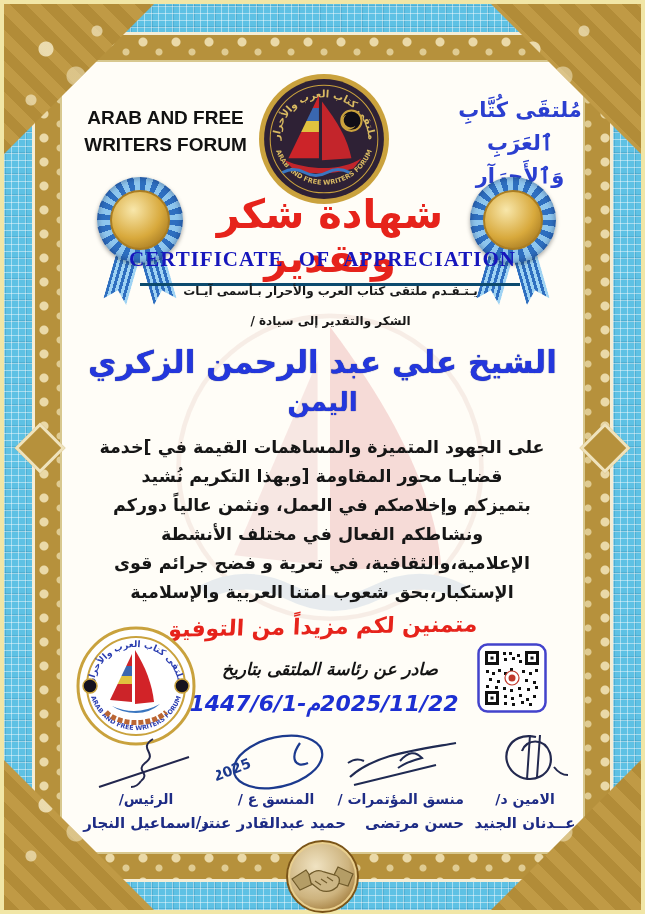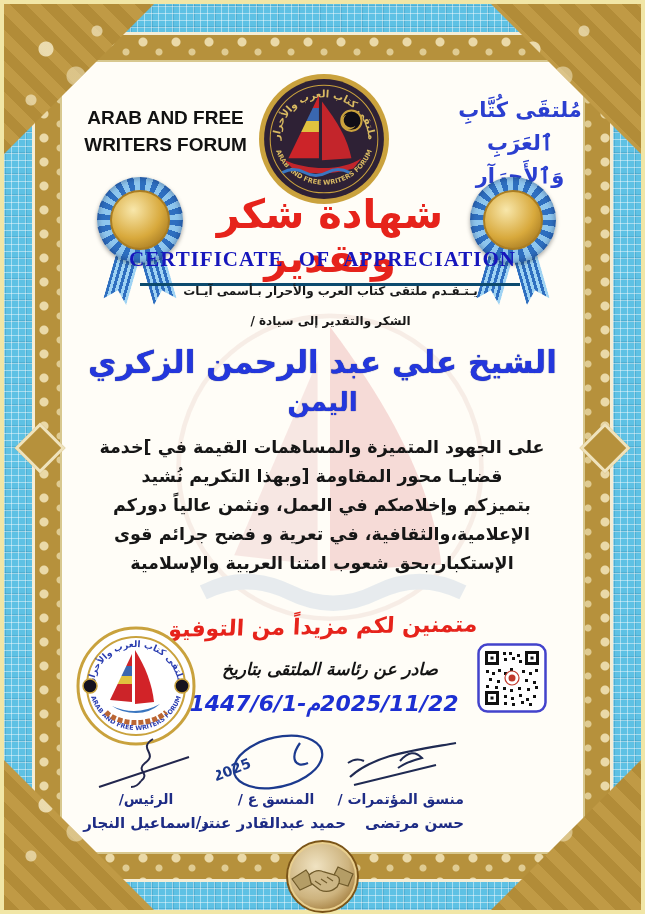--- a/index.html
+++ b/index.html
@@ -169,20 +169,21 @@
   <div class="abs intro l1">يـتـقـدم ملتقى كتاب العرب والأحرار بـأسمى آيـات</div>
   <div class="abs intro l2">الشكر والتقدير إلى سيادة /</div>
 
   <div class="abs recipient-name">الشيخ علي عبد الرحمن الزكري</div>
   <div class="abs recipient-country">اليمن</div>
 
   <div class="abs body-text">
     <div>على الجهود المتميزة والمساهمات القيمة في ]خدمة</div>
     <div>قضايـا محور المقاومة [وبهذا التكريم نُشيد</div>
     <div>بتميزكم وإخلاصكم في العمل، ونثمن عالياً دوركم</div>
+    <div>ونشاطكم الفعال في مختلف الأنشطة</div>
     <div>الإعلامية،والثقافية، في تعرية و فضح جرائم  قوى</div>
     <div>الإستكبار،بحق شعوب امتنا العربية والإسلامية</div>
   </div>
 
   <div class="abs wish">متمنين لكم مزيداً من التوفيق</div>
   <div class="abs issued">صادر عن رئاسة الملتقى بتاريخ</div>
   <div class="abs date-line">2025/11/22م-1447/6/1هـ</div>
 
   <svg class="abs logo-bottom" viewBox="0 0 120 120">
     <defs>
@@ -290,20 +291,29 @@
     <svg width="118" height="58" viewBox="0 0 118 58">
       <path d="M6,44 C30,22 66,18 112,10" stroke="#1f2a52" stroke-width="2.2" fill="none"></path>
       <path d="M10,52 L92,32" stroke="#1f2a52" stroke-width="2" fill="none"></path>
       <path d="M56,28 q12,-14 22,-3 q-16,4 -24,10" stroke="#1f2a52" stroke-width="2" fill="none"></path>
       <path d="M4,30 q8,-6 16,-2" stroke="#1f2a52" stroke-width="2" fill="none"></path>
     </svg>
     <div class="sig-title">منسق المؤتمرات /</div>
     <div class="sig-name">حسن مرتضى</div>
   </div>
 
+  <div class="abs sig-col c4">
+    <svg width="110" height="62" viewBox="0 0 110 62">
+      <path d="M66,8 C38,2 28,30 44,44 C60,58 86,46 80,24 C74,8 56,10 52,22" stroke="#23294f" stroke-width="2.2" fill="none"></path>
+      <path d="M60,6 L57,50 M70,6 L67,48" stroke="#23294f" stroke-width="2" fill="none"></path>
+      <path d="M84,38 q6,8 14,8" stroke="#23294f" stroke-width="2" fill="none"></path>
+    </svg>
+    <div class="sig-title">الامين د/</div>
+    <div class="sig-name">عــدنان الجنيد</div>
+  </div>
 
   <svg class="abs medallion" viewBox="0 0 75 75">
     <defs>
       <radialGradient id="gm" cx="40%" cy="35%" r="75%">
         <stop offset="0" stop-color="#f0e3c2"></stop>
           <stop offset="0.65" stop-color="#cdb37e"></stop>
           <stop offset="1" stop-color="#9c7433"></stop>
       </radialGradient>
     </defs>
     <circle cx="37.5" cy="37.5" r="36.5" fill="#7a5418"></circle>

